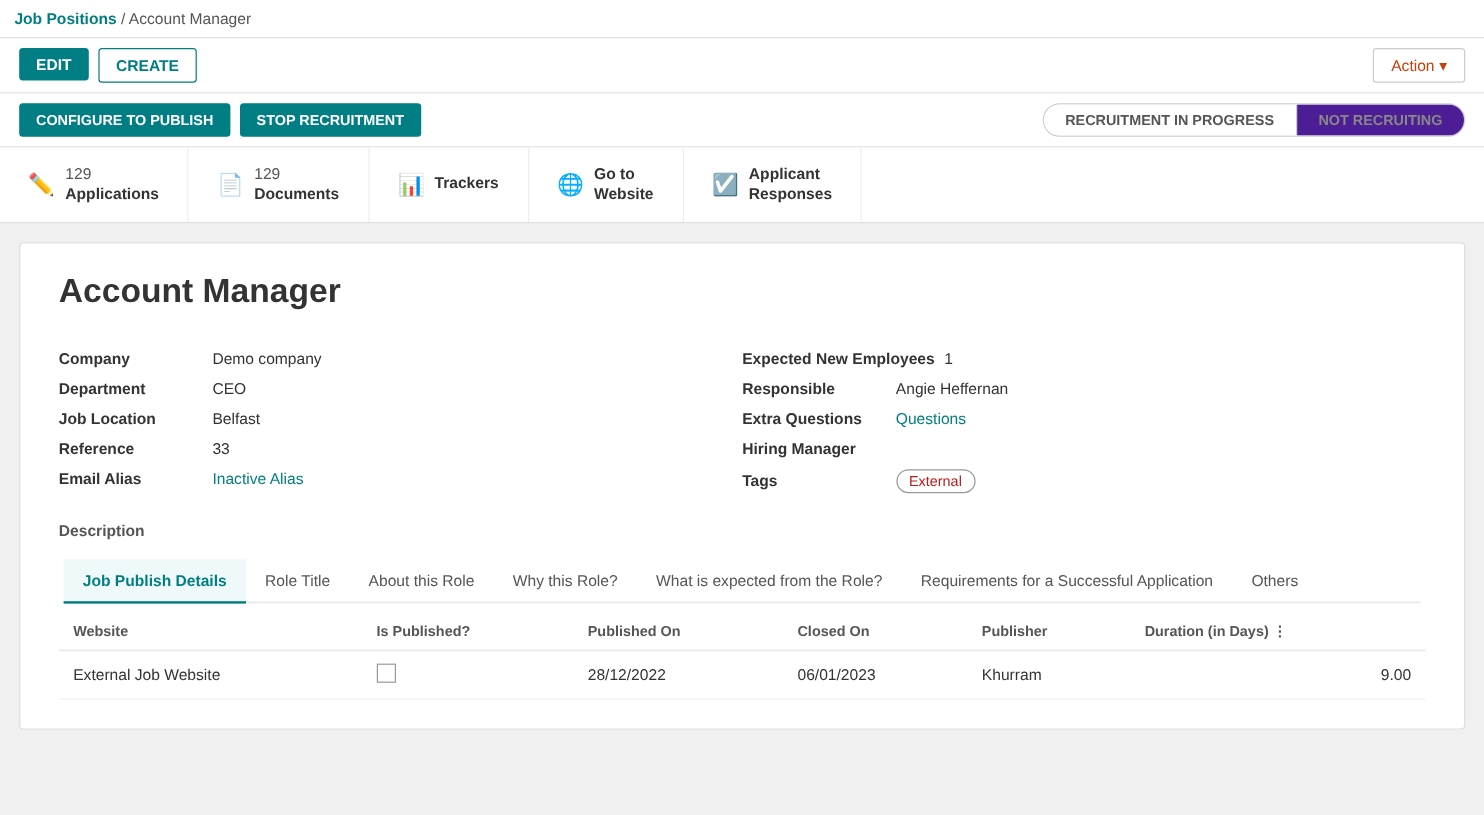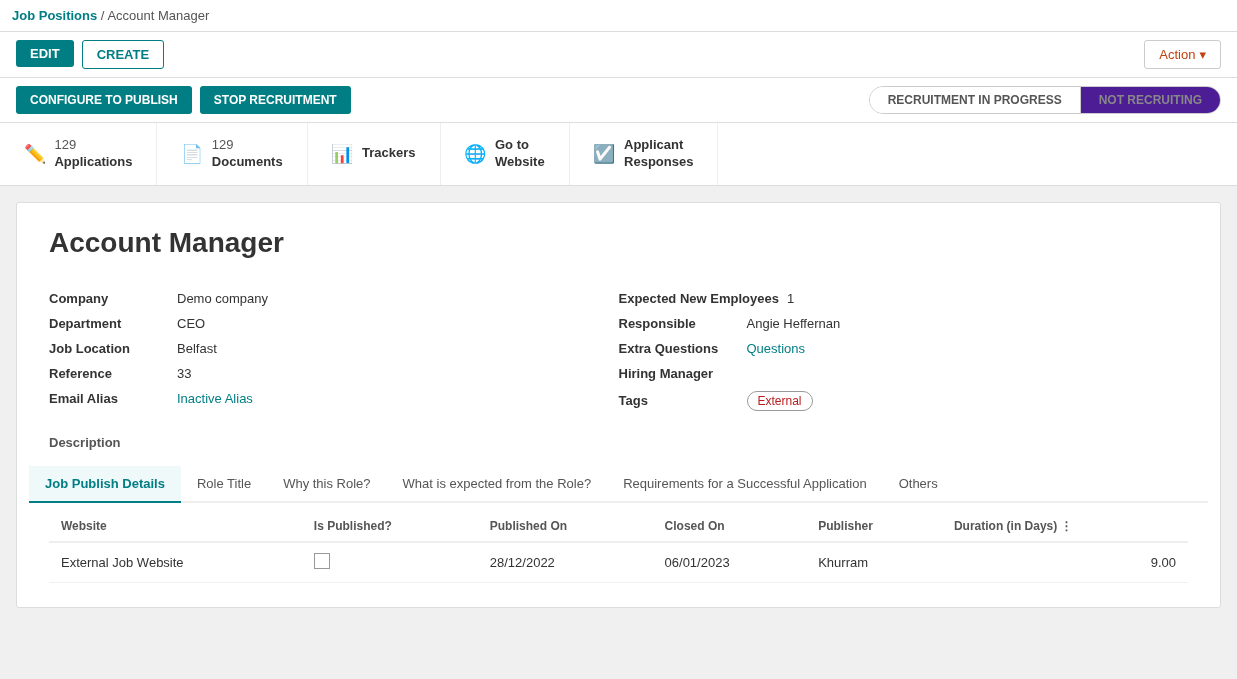--- a/index.html
+++ b/index.html
@@ -38,21 +38,21 @@
     .left-col, .right-col { display: flex; flex-direction: column; gap: 10px; }
     .field-row { display: flex; gap: 8px; align-items: baseline; }
     .field-label { font-weight: bold; color: #333; min-width: 120px; font-size: 13px; }
     .field-value { color: #333; font-size: 13px; }
     .field-value.link { color: #017e84; cursor: pointer; }
     .tag-badge { border: 1px solid #999; border-radius: 12px; padding: 2px 10px; font-size: 12px; color: #b91c1c; display: inline-block; }
 
     .description-section { padding: 8px 32px 16px; }
     .description-label { font-weight: bold; color: #555; font-size: 13px; }
 
-    .tabs-section { padding: 0 12px; }
+    .tabs-section { padding: 0 36px; }
     .tabs { display: flex; border-bottom: 2px solid #eee; gap: 0; }
     .tab { padding: 10px 16px; font-size: 13px; cursor: pointer; color: #555; border-bottom: 2px solid transparent; margin-bottom: -2px; }
     .tab.active { color: #017e84; border-bottom: 2px solid #017e84; font-weight: bold; background: #f0f9fa; }
 
     .table-section { padding: 0 32px 24px; }
     .data-table { width: 100%; border-collapse: collapse; margin-top: 8px; }
     .data-table th { text-align: left; padding: 8px 12px; font-size: 12px; font-weight: bold; color: #555; border-bottom: 2px solid #eee; background: #fff; }
     .data-table td { padding: 10px 12px; font-size: 13px; color: #333; border-bottom: 1px solid #f0f0f0; }
     .checkbox-checked { width: 16px; height: 16px; border: 1px solid #017e84; display: inline-flex; align-items: center; justify-content: center; color: #017e84; font-size: 12px; }
     .checkbox-unchecked { width: 16px; height: 16px; border: 1px solid #999; display: inline-flex; align-items: center; justify-content: center; }
@@ -170,20 +170,21 @@
   </div>
 
   <div class="description-section">
     <span class="description-label">Description</span>
   </div>
 
   <div class="tabs-section">
     <div class="tabs">
       <div class="tab active">Job Publish Details</div>
       <div class="tab">Role Title</div>
+      <div class="tab">About this Role</div>
       <div class="tab">Why this Role?</div>
       <div class="tab">What is expected from the Role?</div>
       <div class="tab">Requirements for a Successful Application</div>
       <div class="tab">Others</div>
     </div>
   </div>
 
   <div class="table-section">
     <table class="data-table">
       <thead>

